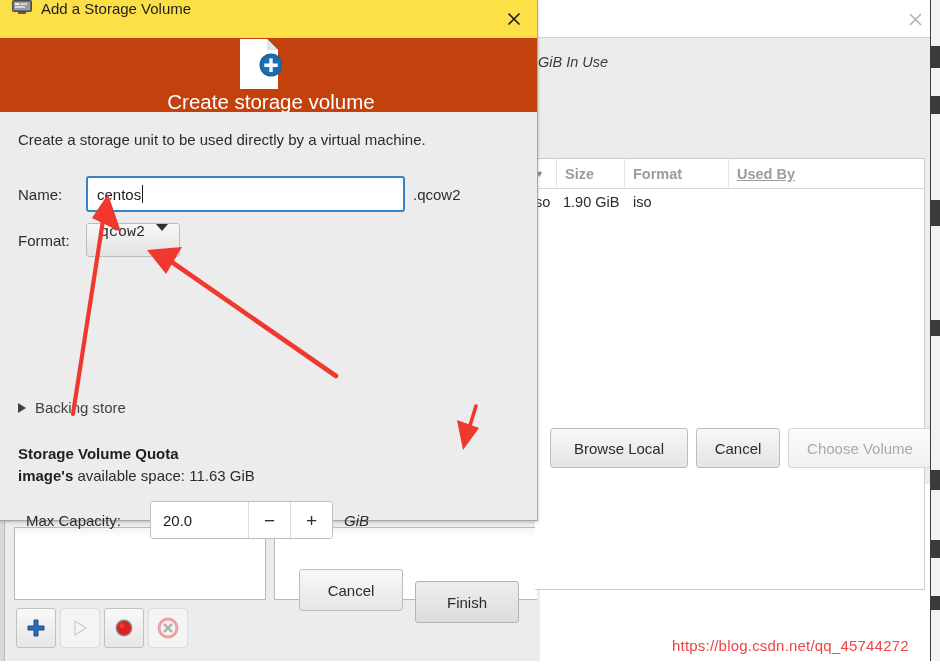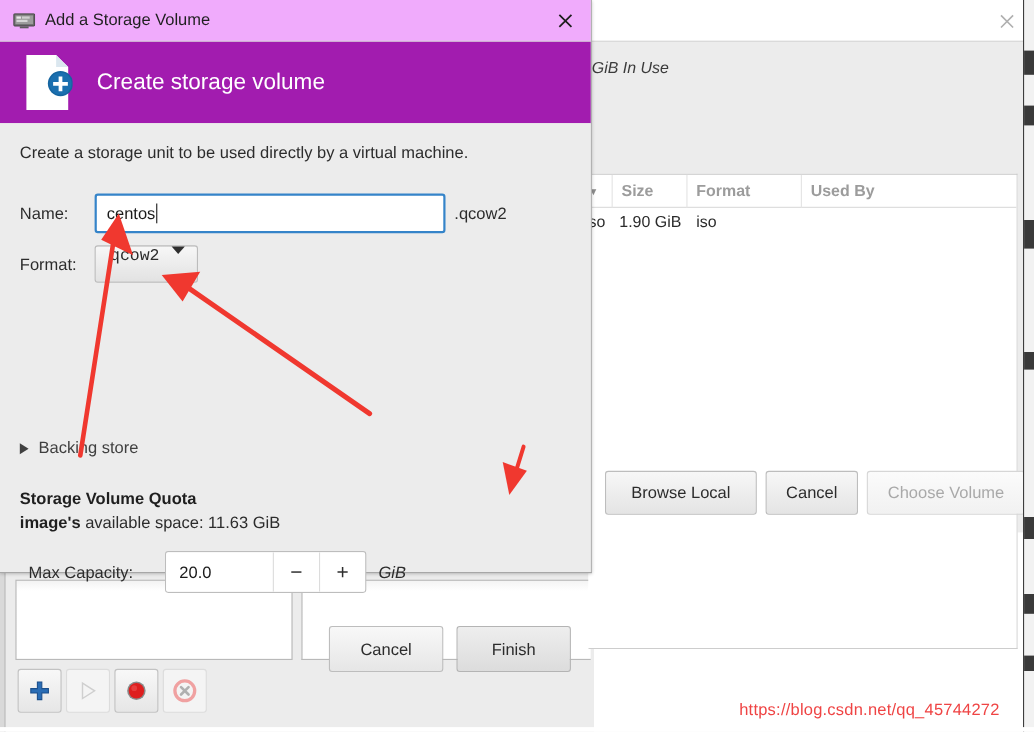--- a/index.html
+++ b/index.html
@@ -73,21 +73,21 @@
     border-right: 1px solid #e3e3e3;
     height: 30px;
   }
   #vol-head .th.sortcol {
     width: 22px; padding-left: 0;
     justify-content: flex-start;
     color: #8d8d8d; font-size: 9px;
   }
   #vol-head .th.c-size   { width: 68px; }
   #vol-head .th.c-format { width: 104px; }
-  #vol-head .th.c-used   { width: 194px; border-right: none; }
+  #vol-head .th.c-used   { width: 194px; border-right: none; text-decoration: underline; }
   #vol-rows { height: 400px; background: #ffffff; }
   #vol-rows .row {
     display: flex; height: 26px; align-items: center;
     font-size: 14.5px; color: #2b2b2b;
   }
   #vol-rows .row .cell.c-name   { width: 22px; padding-left: 0; }
   #vol-rows .row .cell.c-size   { width: 68px; padding-left: 6px; }
   #vol-rows .row .cell.c-format { width: 104px; padding-left: 8px; }
   #vol-rows .row .cell.c-used   { width: 194px; padding-left: 8px; }
 
@@ -157,46 +157,47 @@
     left: 0px; top: 0px;
     width: 538px; height: 521px;
     background: #ececec;
     border: 1px solid #a7a7a7;
     border-left: none; border-top: none;
     box-shadow: 0 1px 3px rgba(0,0,0,0.22);
   }
   #dlg-titlebar {
     position: relative;
     height: 38px;
-    background: #f0abfc;
+    background: #fde047;
     border-bottom: 1px solid #d6d6d6;
-    display: flex; align-items: center;
+    display: flex; align-items: flex-start;
   }
   #dlg-app-icon {
     width: 20px; height: 14px;
     margin-left: 12px; margin-right: 9px;
     position: relative;
     flex: 0 0 auto;
   }
   #dlg-title {
     font-size: 15px; color: #1f1f1f;
   }
   #dlg-close {
     position: absolute; right: 10px; top: 7px;
     width: 26px; height: 24px;
     display: flex; align-items: center; justify-content: center;
     color: #1f1f1f; font-size: 17px; line-height: 1;
   }
 
   #dlg-banner {
     position: relative;
     height: 74px;
-    background: #a21caf;
+    background: #c2410c;
     display: flex; align-items: center;
-    padding-left: 22px;
+    padding-left: 5px;
+    flex-direction: column;
   }
   #banner-icon {
     position: relative;
     width: 44px; height: 52px;
     flex: 0 0 auto;
     margin-right: 22px;
   }
   #banner-title {
     font-size: 20.5px; color: #ffffff;
   }
@@ -308,21 +309,21 @@
     display: flex; gap: 12px;
   }
   #btn-dlg-cancel, #btn-dlg-finish {
     width: 104px; height: 42px;
     display: flex; align-items: center; justify-content: center;
     font-size: 15px; color: #2c2c2c;
     border: 1px solid #bdbdbd;
     border-radius: 3px;
     background: linear-gradient(#f8f8f8, #e6e6e6);
   }
-  #btn-dlg-finish { background: linear-gradient(#eeeeee, #dcdcdc); border-color: #b4b4b4; }
+  #btn-dlg-finish { background: linear-gradient(#eeeeee, #dcdcdc); border-color: #b4b4b4; margin-top: 12px; }
 
   
   #overlay-arrows {
     position: absolute; left: 0; top: 0;
     width: 940px; height: 665px;
     pointer-events: none;
   }
 
   
   #watermark {

